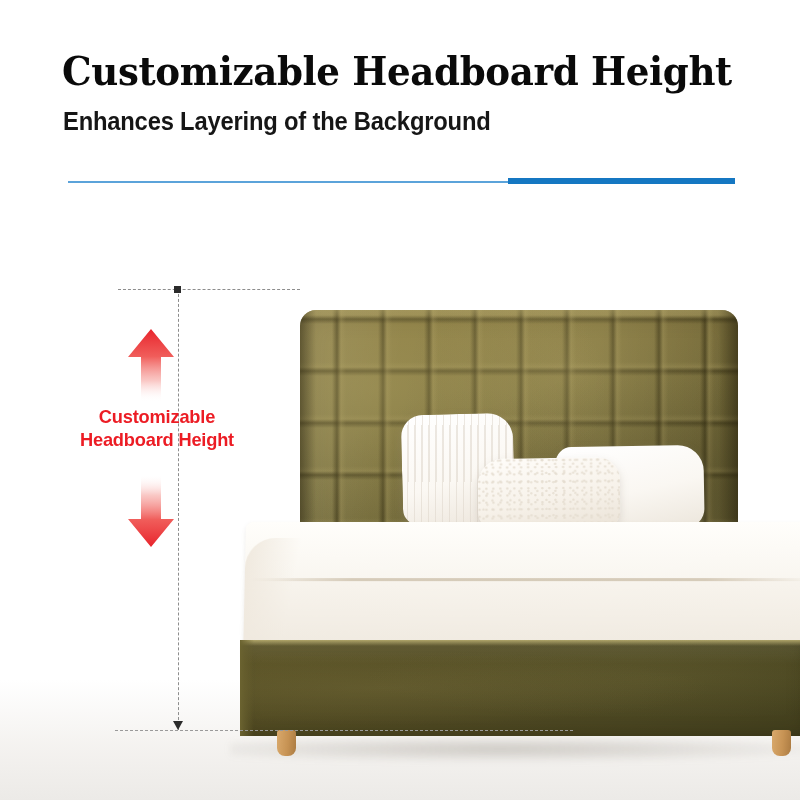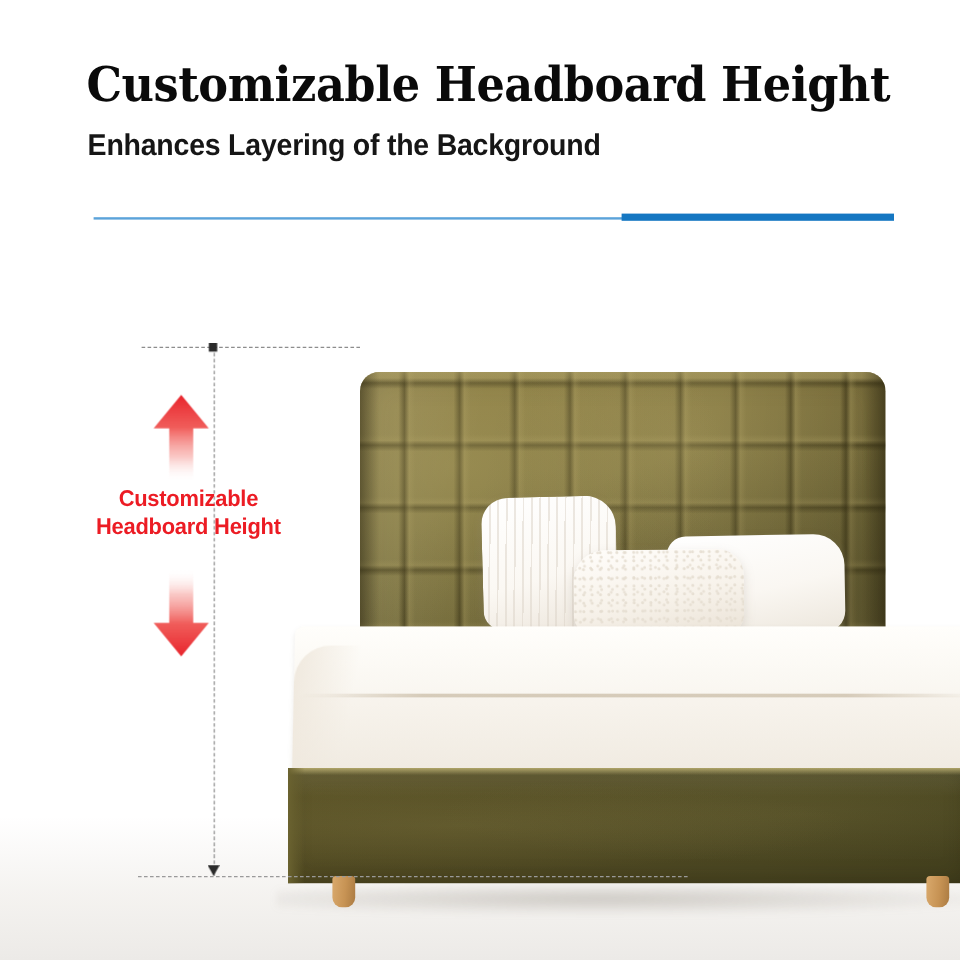--- a/index.html
+++ b/index.html
@@ -20,21 +20,20 @@
     overflow: hidden;
   }
 
   
   .header-block {
     position: absolute;
     left: 0;
     top: 0;
     width: 732px;
     height: 210px;
-    margin-left: 10px;
   }
 
   .title {
     position: absolute;
     left: 62px;
     top: 48px;
     width: 690px;
     font-family: "DejaVu Serif", "Liberation Serif", serif;
     font-weight: 700;
     font-size: 40px;

